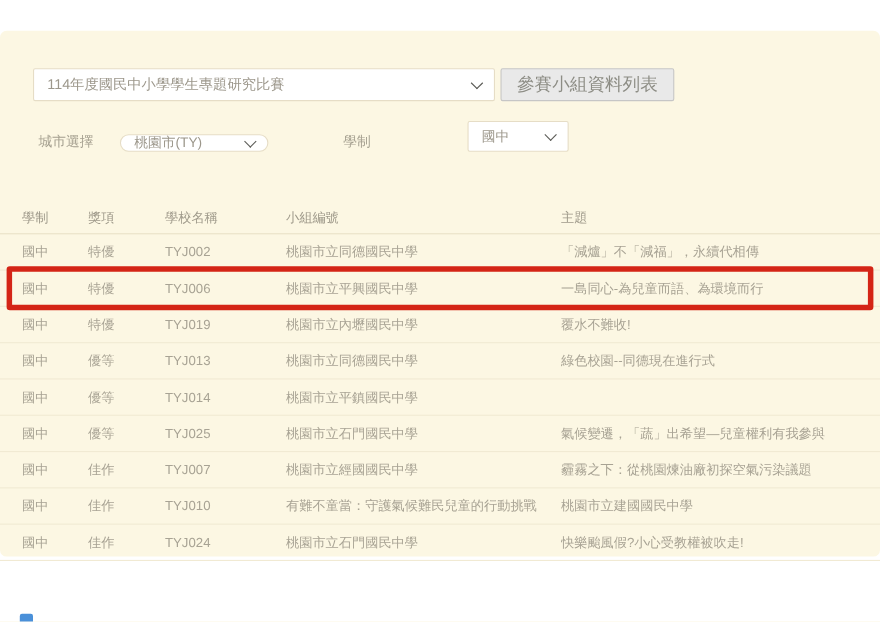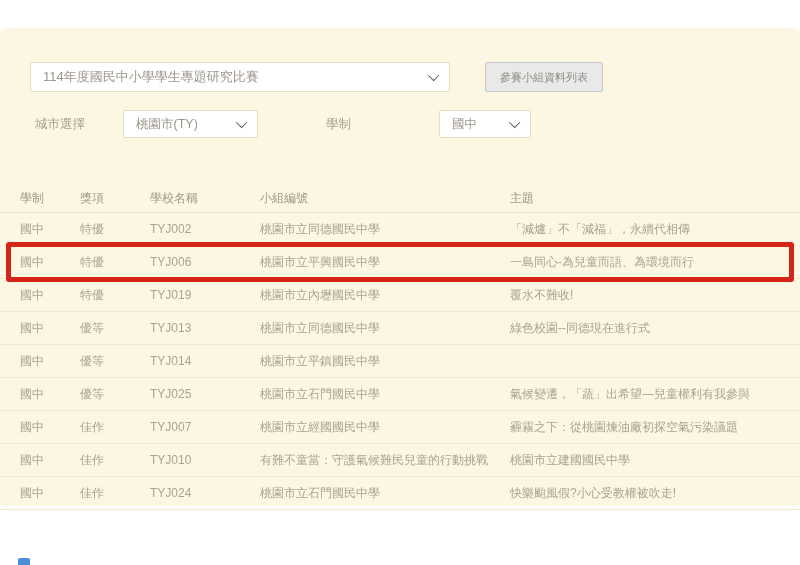--- a/index.html
+++ b/index.html
@@ -11,47 +11,47 @@
   }
   .panel{
     position:absolute;left:0;top:28px;width:800px;height:478px;
     background:var(--panel-bg,#fcf7e3);
     border-radius:6px;
     box-sizing:border-box;
   }
   
   .toolbar-row{
     position:absolute;left:30px;top:34px;right:30px;height:30px;
-    display:flex;align-items:stretch;gap:30px;
+    display:flex;align-items:stretch;
   }
   .select{
     background:#ffffff;border:1px solid #e6ddc6;border-radius:2px;
     display:flex;align-items:center;justify-content:space-between;
     box-sizing:border-box;color:#9c978b;font-size:13px;
     padding:0 10px 0 12px;cursor:pointer;
   }
   .select .chev{
     width:7px;height:7px;flex:0 0 auto;margin-left:8px;
     border-left:1.6px solid #5a5a55;border-bottom:1.6px solid #5a5a55;
     transform:rotate(-45deg) translateY(-2px);
   }
   .select-competition{width:420px;height:30px;}
   .list-btn{
     margin-left:5px;height:30px;padding:0 14px;
     background:#e9e9e9;border:1px solid #c6c6c6;border-radius:2px;
-    color:#8d8d85;font-size:11px;cursor:pointer;
+    color:#8d8d85;font-size:16px;cursor:pointer;
     font-family:"Liberation Sans","DejaVu Sans",sans-serif;
   }
   
   .filter-row{
     position:absolute;left:0;top:82px;right:0;height:28px;
-    display:flex;align-items:center;padding-left:35px;
+    display:flex;align-items:flex-end;padding-left:35px;
   }
   .lbl{font-size:12.5px;color:#a49f8f;}
-  .select-city{width:135px;height:28px;margin-left:38px;font-size:12.5px;}
+  .select-city{width:135px;height:16px;margin-left:24px;font-size:12.5px;border-radius:10px;}
   .lbl-level{margin-left:68px;}
   .select-level{width:92px;height:28px;margin-left:88px;font-size:12.5px;}
   
   .table{
     position:absolute;left:0;top:157px;right:0;
     font-size:12px;color:#a8a394;
   }
   .thead,.trow{
     display:grid;
     grid-template-columns:60px 70px 110px 250px 1fr;

